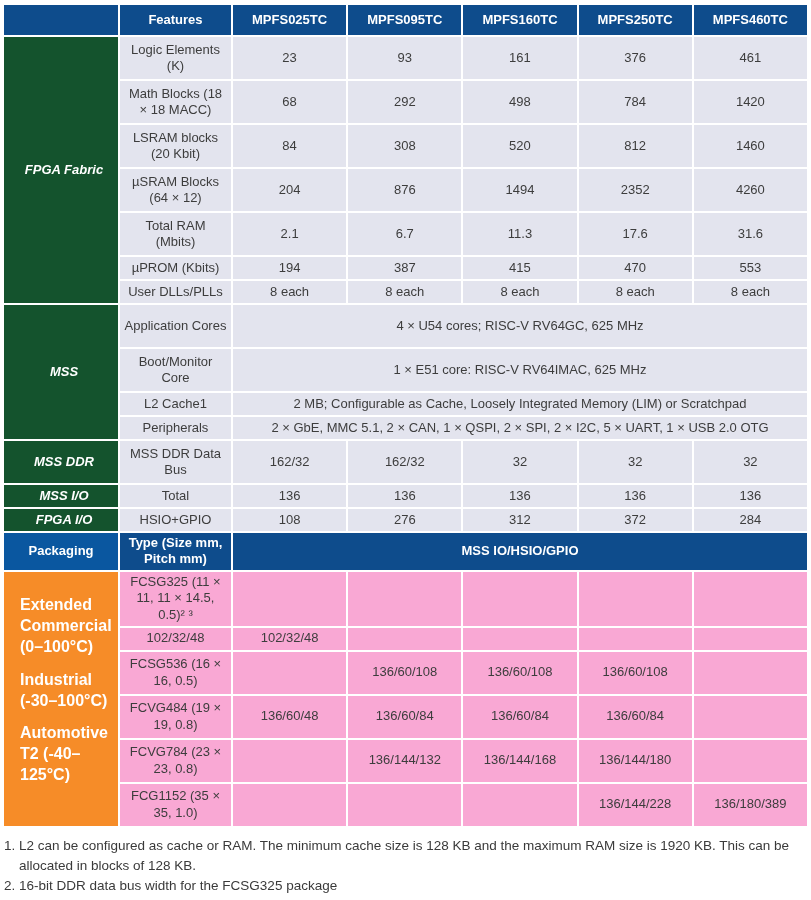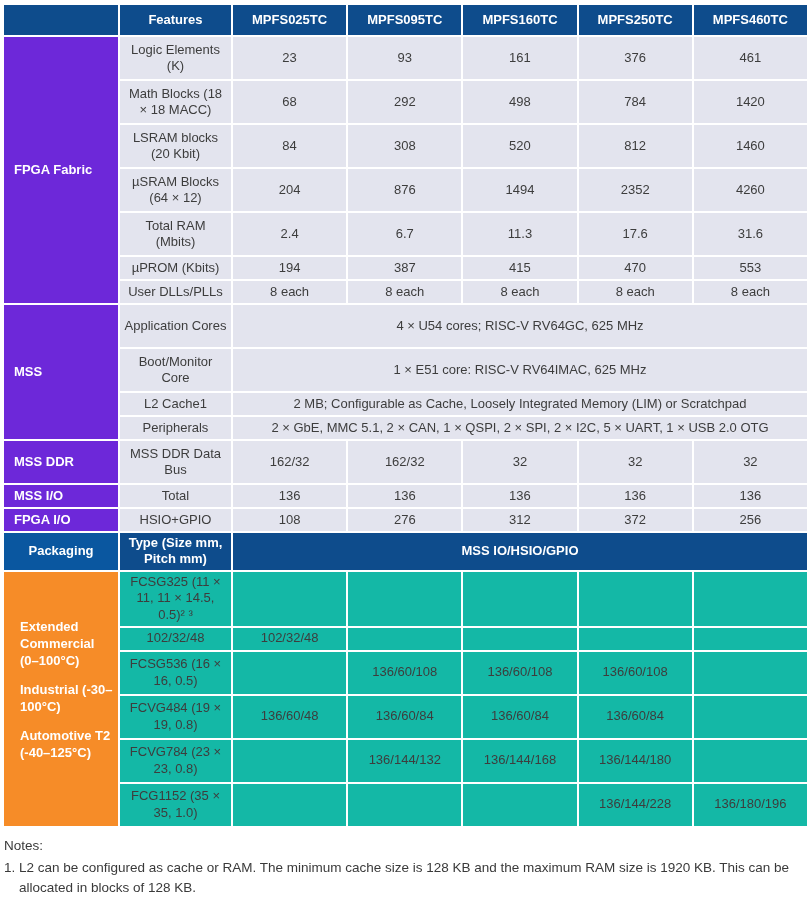--- a/index.html
+++ b/index.html
@@ -16,27 +16,27 @@
   td {
     font-size:13px;
     line-height:1.25;
     text-align:center;
     vertical-align:middle;
     padding:2px 4px;
     overflow:hidden;
     word-wrap:break-word;
   }
   .navy  { background:#0e4c8c; color:#ffffff; font-weight:bold; }
-  .cat   { background:#6d28d9; color:#ffffff; font-weight:bold; text-align:left; padding-left:10px; }
+  .cat   { background:#14532d; color:#ffffff; font-weight:bold; text-align:center; padding-left:10px;font-style:italic; }
   .cat-center { background:#0a57a0; color:#ffffff; font-weight:bold; text-align:center; }
   .cell  { background:#e3e4ee; }
   .orange{ background:#f68c28; color:#ffffff; font-weight:bold; text-align:left; vertical-align:middle; padding:6px 4px 6px 16px; }
-  .orange p { margin:0 0 12px 0; line-height:1.3; font-size:13px; }
+  .orange p { margin:0 0 12px 0; line-height:1.3; font-size:16px; }
   .orange p:last-child { margin-bottom:16px; }
-  .peach { background:#14b8a6; }
+  .peach { background:#f9a8d4; }
 
   tr.h26 td { height:26px; }
   tr.h38 td { height:38px; }
   tr.h18 td { height:18px; }
   tr.h28 td { height:28px; }
   tr.h50 td { height:50px; }
 
   .notes { margin:8px 0 0 4px; font-size:13.5px; color:#3a3a3a; line-height:1.5; }
   .notes .note-item { padding-left:15px; text-indent:-15px; margin:0; width:795px; }
   .notes .notes-title { margin:0 0 2px 0; }
@@ -95,21 +95,21 @@
     <tr class="h38">
       <td class="cell">µSRAM Blocks (64 × 12)</td>
       <td class="cell">204</td>
       <td class="cell">876</td>
       <td class="cell">1494</td>
       <td class="cell">2352</td>
       <td class="cell">4260</td>
     </tr>
     <tr class="h38">
       <td class="cell">Total RAM (Mbits)</td>
-      <td class="cell">2.4</td>
+      <td class="cell">2.1</td>
       <td class="cell">6.7</td>
       <td class="cell">11.3</td>
       <td class="cell">17.6</td>
       <td class="cell">31.6</td>
     </tr>
     <tr class="h18">
       <td class="cell">µPROM (Kbits)</td>
       <td class="cell">194</td>
       <td class="cell">387</td>
       <td class="cell">415</td>
@@ -163,21 +163,21 @@
       <td class="cell">136</td>
     </tr>
 
     <tr class="h18">
       <td class="cat">FPGA I/O</td>
       <td class="cell">HSIO+GPIO</td>
       <td class="cell">108</td>
       <td class="cell">276</td>
       <td class="cell">312</td>
       <td class="cell">372</td>
-      <td class="cell">256</td>
+      <td class="cell">284</td>
     </tr>
 
     <tr class="h28">
       <td class="cat-center">Packaging</td>
       <td class="navy">Type (Size mm, Pitch mm)</td>
       <td class="navy" colspan="5">MSS IO/HSIO/GPIO</td>
     </tr>
 
     <tr class="h50">
       <td class="orange" rowspan="6">
@@ -223,24 +223,23 @@
       <td class="peach">136/144/168</td>
       <td class="peach">136/144/180</td>
       <td class="peach"></td>
     </tr>
     <tr class="h38">
       <td class="peach">FCG1152 (35 × 35, 1.0)</td>
       <td class="peach"></td>
       <td class="peach"></td>
       <td class="peach"></td>
       <td class="peach">136/144/228</td>
-      <td class="peach">136/180/196</td>
+      <td class="peach">136/180/389</td>
     </tr>
   </tbody>
     </table>
 
   <div class="notes">
-    <p class="notes-title">Notes:</p>
     <p class="note-item">1. L2 can be configured as cache or RAM. The minimum cache size is 128 KB and the maximum RAM size is 1920 KB. This can be allocated in blocks of 128 KB.</p>
     <p class="note-item">2. 16-bit DDR data bus width for the FCSG325 package</p>
 
   </div>
 </div>
 
 </body></html>

